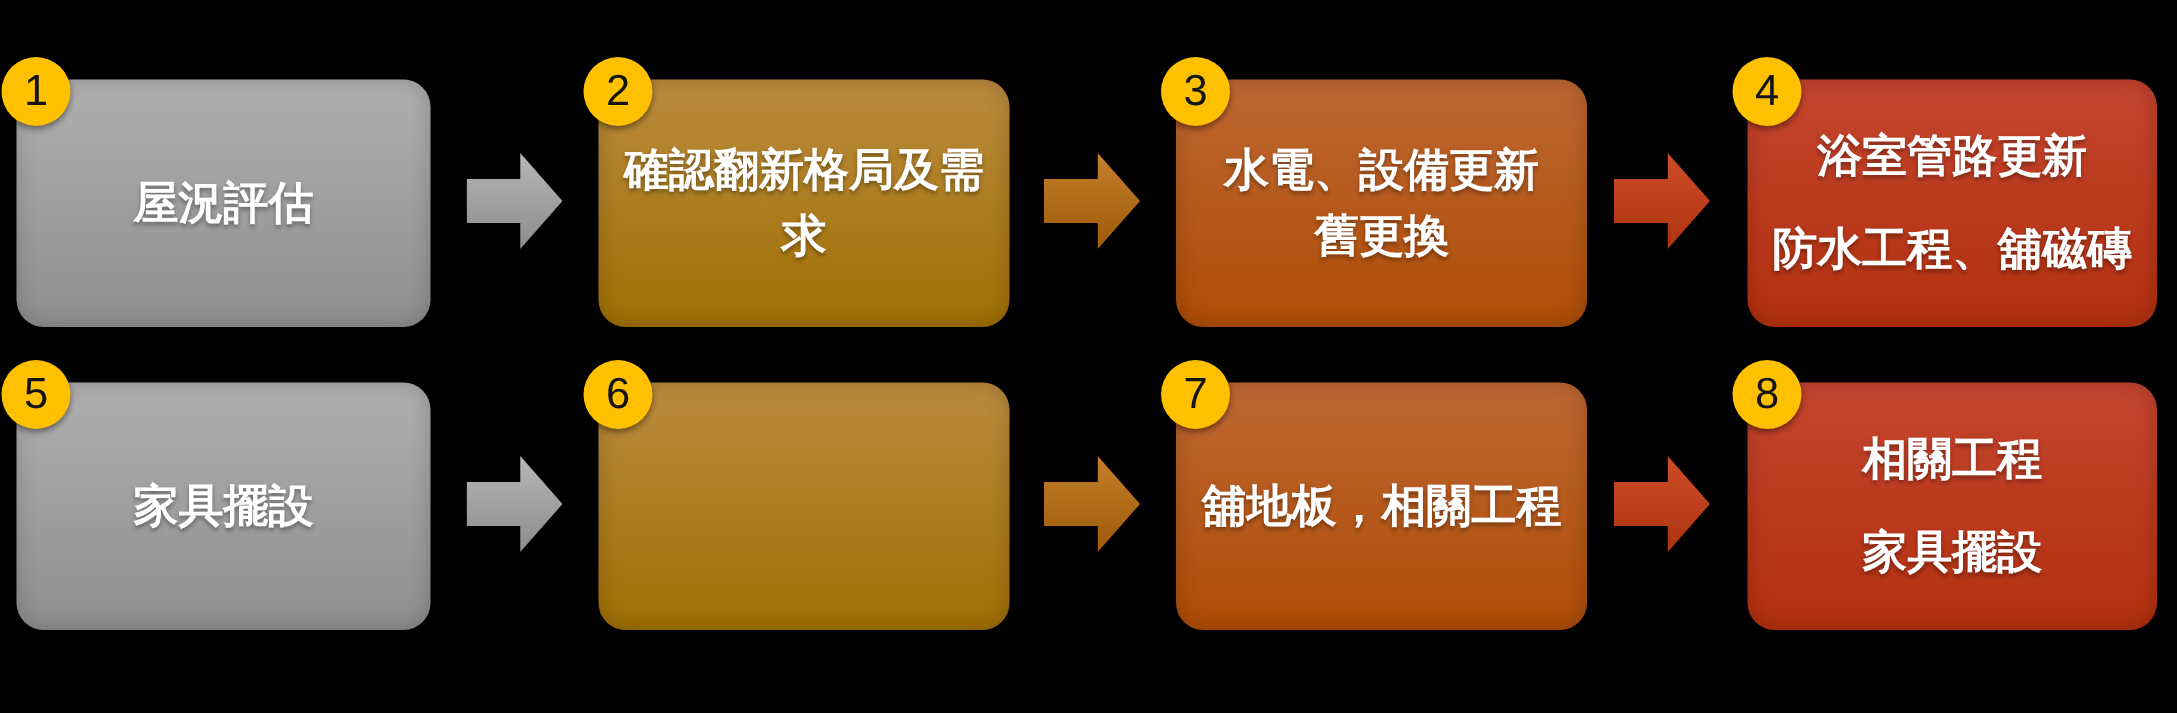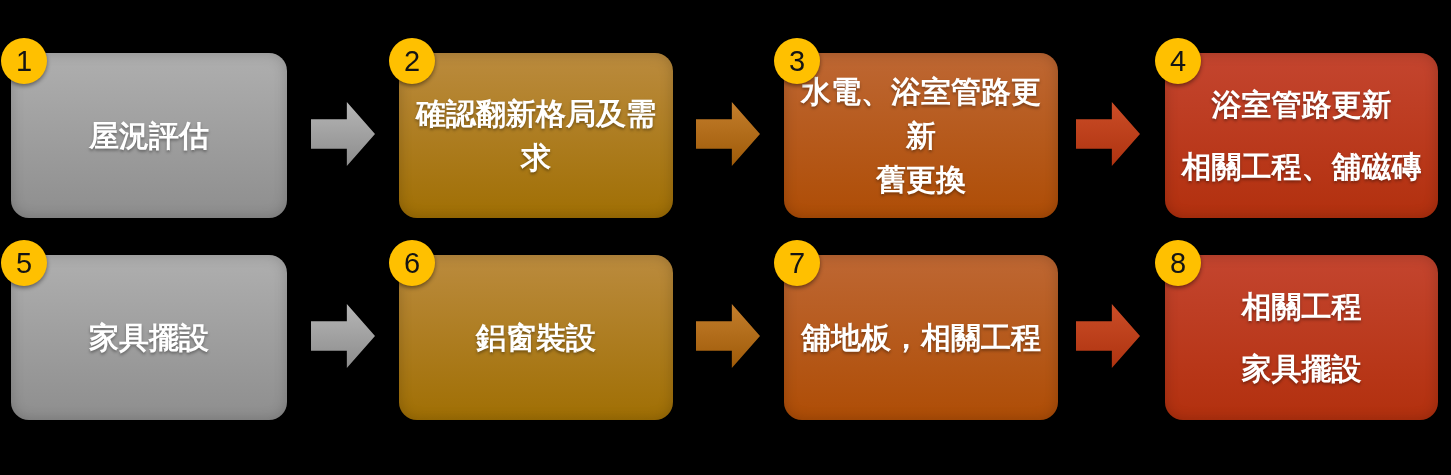--- a/index.html
+++ b/index.html
@@ -64,46 +64,45 @@
           <span>2</span>
         </div>
       <div class="label">確認翻新格局及需
 求</div>
     </div>
     <div class="arrow apos-2" style="background: linear-gradient(rgb(196, 126, 44), rgb(158, 90, 8));"></div>
     <div class="step pos-3" style="background: linear-gradient(rgb(190, 103, 51), rgb(174, 77, 6));">
       <div class="badge" style="background: rgb(255, 192, 0); color: rgb(20, 20, 20);">
           <span>3</span>
         </div>
-      <div class="label">水電、浴室管路更新
+      <div class="label">水電、設備更新
 舊更換</div>
     </div>
     <div class="arrow apos-3" style="background: linear-gradient(rgb(203, 77, 39), rgb(174, 51, 16));"></div>
     <div class="step pos-4 para" style="background: linear-gradient(rgb(196, 69, 47), rgb(178, 48, 14));">
       <div class="badge" style="background: rgb(255, 192, 0); color: rgb(20, 20, 20);">
           <span>4</span>
         </div>
       <div class="label">浴室管路更新
-相關工程、舖磁磚</div>
+防水工程、舖磁磚</div>
     </div>
   </div>
 
   <div class="row row-2">
     <div class="step pos-1" style="background: linear-gradient(rgb(175, 175, 175), rgb(142, 142, 142));">
       <div class="badge" style="background: rgb(255, 192, 0); color: rgb(20, 20, 20);">
           <span>5</span>
         </div>
       <div class="label">家具擺設</div>
     </div>
     <div class="arrow apos-1" style="background: linear-gradient(rgb(182, 182, 182), rgb(140, 140, 140));"></div>
     <div class="step pos-2" style="background: linear-gradient(rgb(187, 139, 62), rgb(160, 111, 4));">
       <div class="badge" style="background: rgb(255, 192, 0); color: rgb(20, 20, 20);">
           <span>6</span>
         </div>
-      <div class="label">鋁窗裝設</div>
     </div>
     <div class="arrow apos-2" style="background: linear-gradient(rgb(196, 126, 44), rgb(158, 90, 8));"></div>
     <div class="step pos-3" style="background: linear-gradient(rgb(190, 103, 51), rgb(174, 77, 6));">
       <div class="badge" style="background: rgb(255, 192, 0); color: rgb(20, 20, 20);">
           <span>7</span>
         </div>
       <div class="label">舖地板，相關工程</div>
     </div>
     <div class="arrow apos-3" style="background: linear-gradient(rgb(203, 77, 39), rgb(174, 51, 16));"></div>
     <div class="step pos-4 para" style="background: linear-gradient(rgb(196, 69, 47), rgb(178, 48, 14));">

